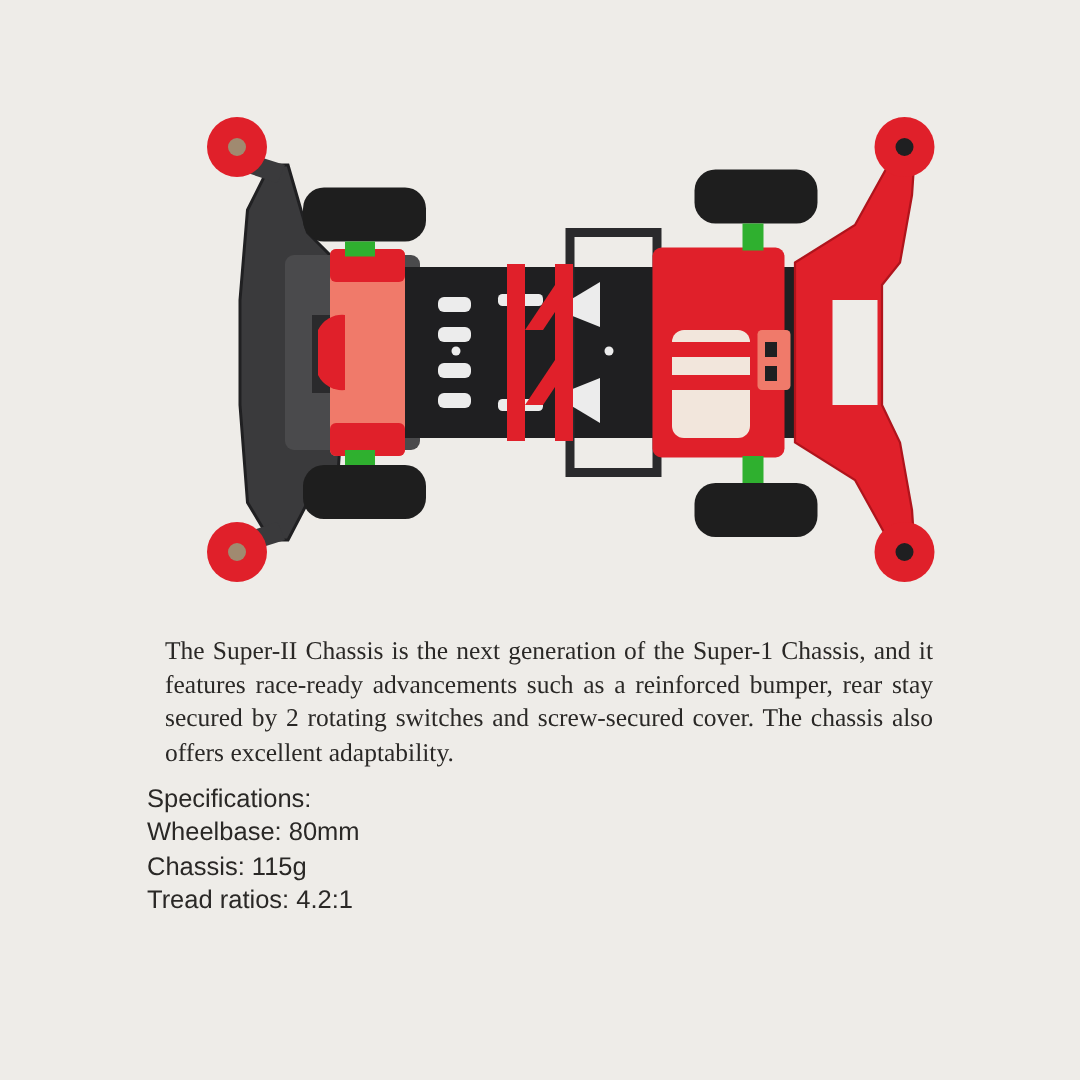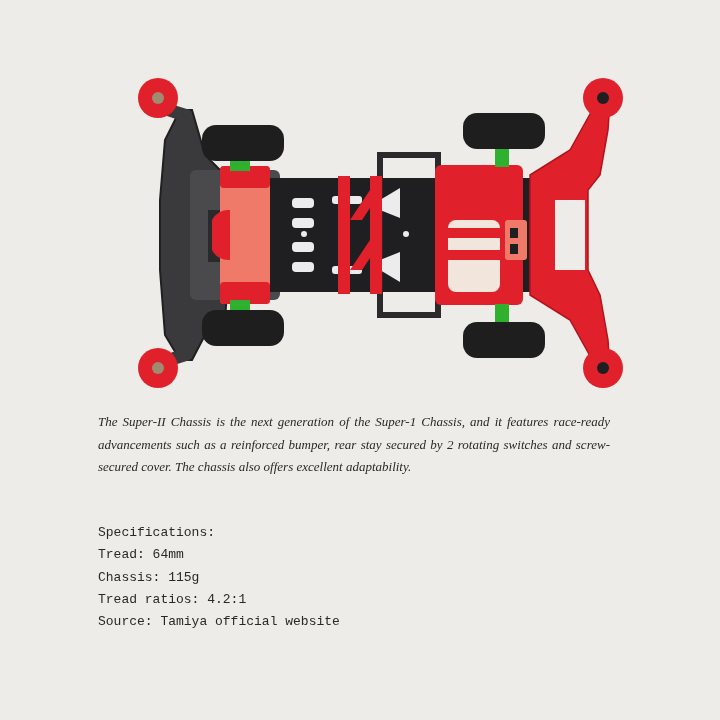--- a/index.html
+++ b/index.html
@@ -26,36 +26,35 @@
       width: 100%;
       height: 100%;
       display: block;
     }
     .description {
       position: absolute;
       left: 98px;
       top: 411px;
       width: 512px;
       font-family: "Liberation Serif", "DejaVu Serif", serif;
-      font-size: 13px;
+      font-size: 17px;
       line-height: 22.5px;
       text-align: justify;
-      margin: 0;
-      font-style: italic;
+      margin: 12px;
     }
     .specs {
       position: absolute;
       left: 98px;
       top: 522px;
       width: 520px;
       margin: 0;
       padding: 0;
       list-style: none;
-      font-family: Liberation Mono, monospace;
-      font-size: 13px;
+      font-family: Liberation Sans, sans-serif;
+      font-size: 17px;
       line-height: 22.3px;
     }
     .specs li {
       margin: 0;
       padding: 0;
       white-space: nowrap;
     }
   </style>
 </head>
 <body>
@@ -126,17 +125,16 @@
     <circle cx="473" cy="28" r="6" fill="#1f1f21"></circle>
     <circle cx="473" cy="298" r="20" fill="#e0202a"></circle>
     <circle cx="473" cy="298" r="6" fill="#1f1f21"></circle>
   </svg>
 </div>
 
 <p class="description">The Super-II Chassis is the next generation of the Super-1 Chassis, and it features race-ready advancements such as a reinforced bumper, rear stay secured by 2 rotating switches and screw-secured cover. The chassis also offers excellent adaptability.</p>
 
 <ul class="specs">
   <li>Specifications:</li>
-  <li>Tread: 64mm</li>
+  <li>Wheelbase: 80mm</li>
   <li>Chassis: 115g</li>
   <li>Tread ratios: 4.2:1</li>
-  <li>Source: Tamiya official website</li>
 </ul>
 
 </body></html>

